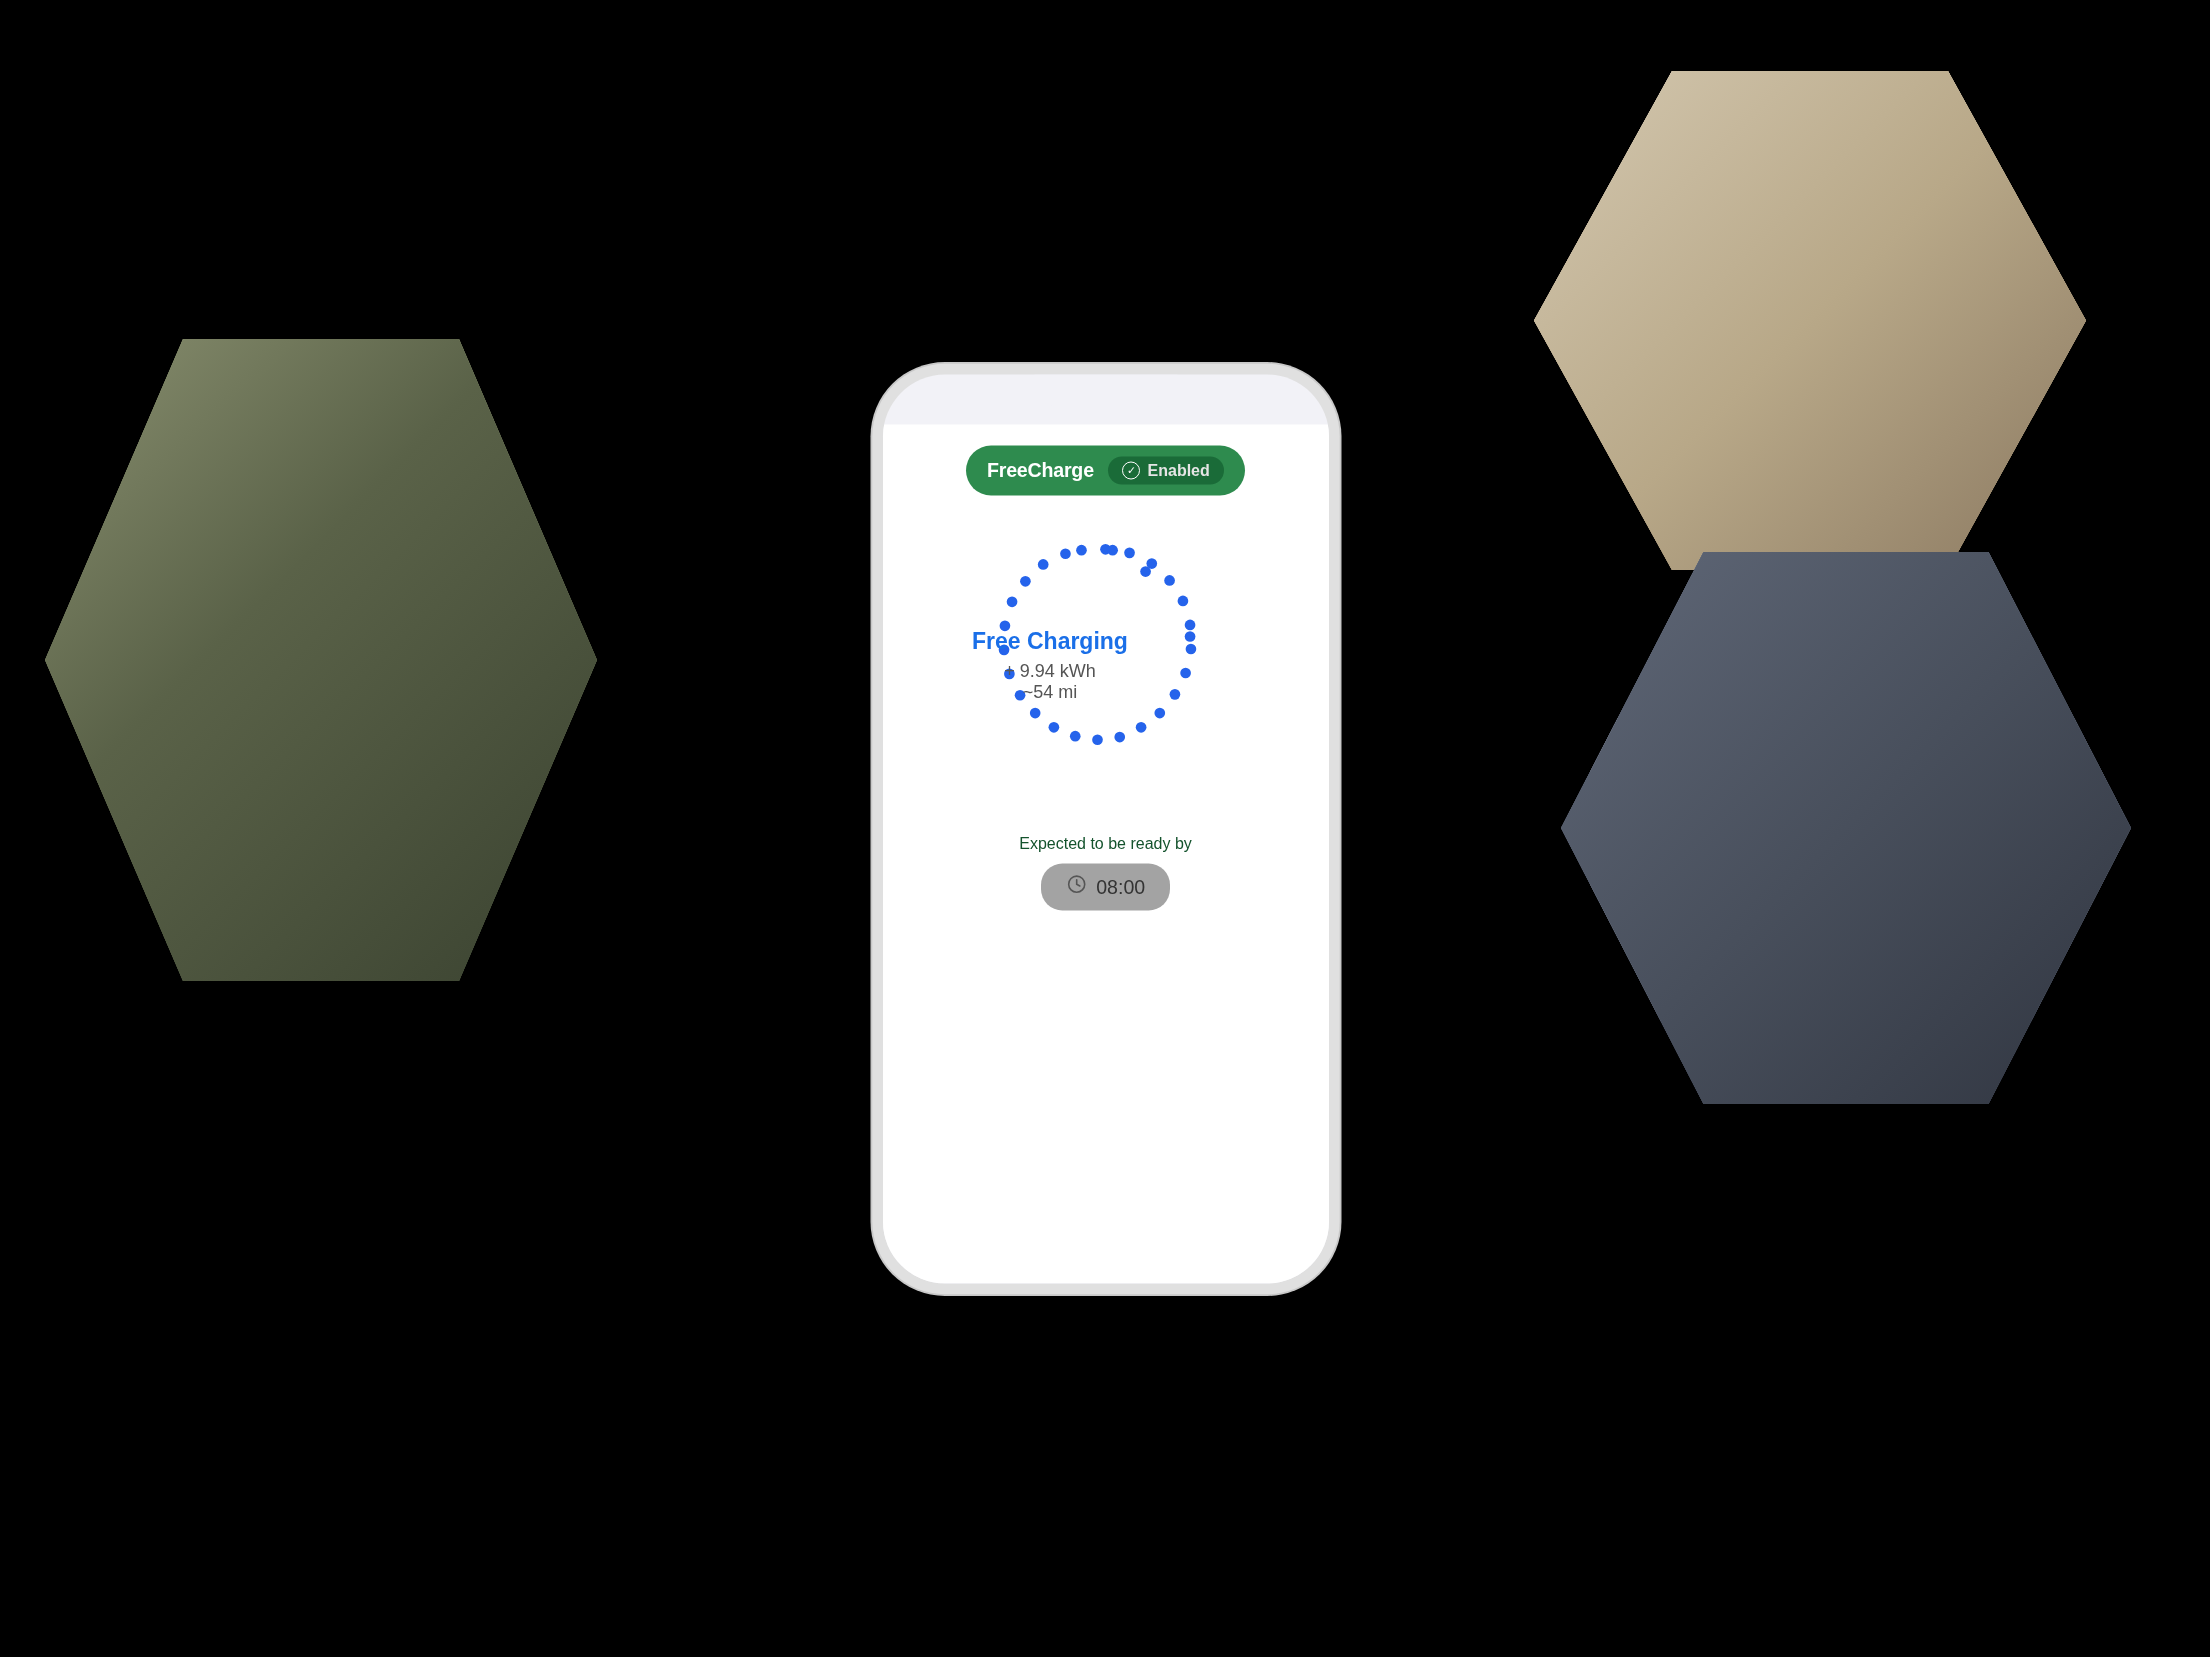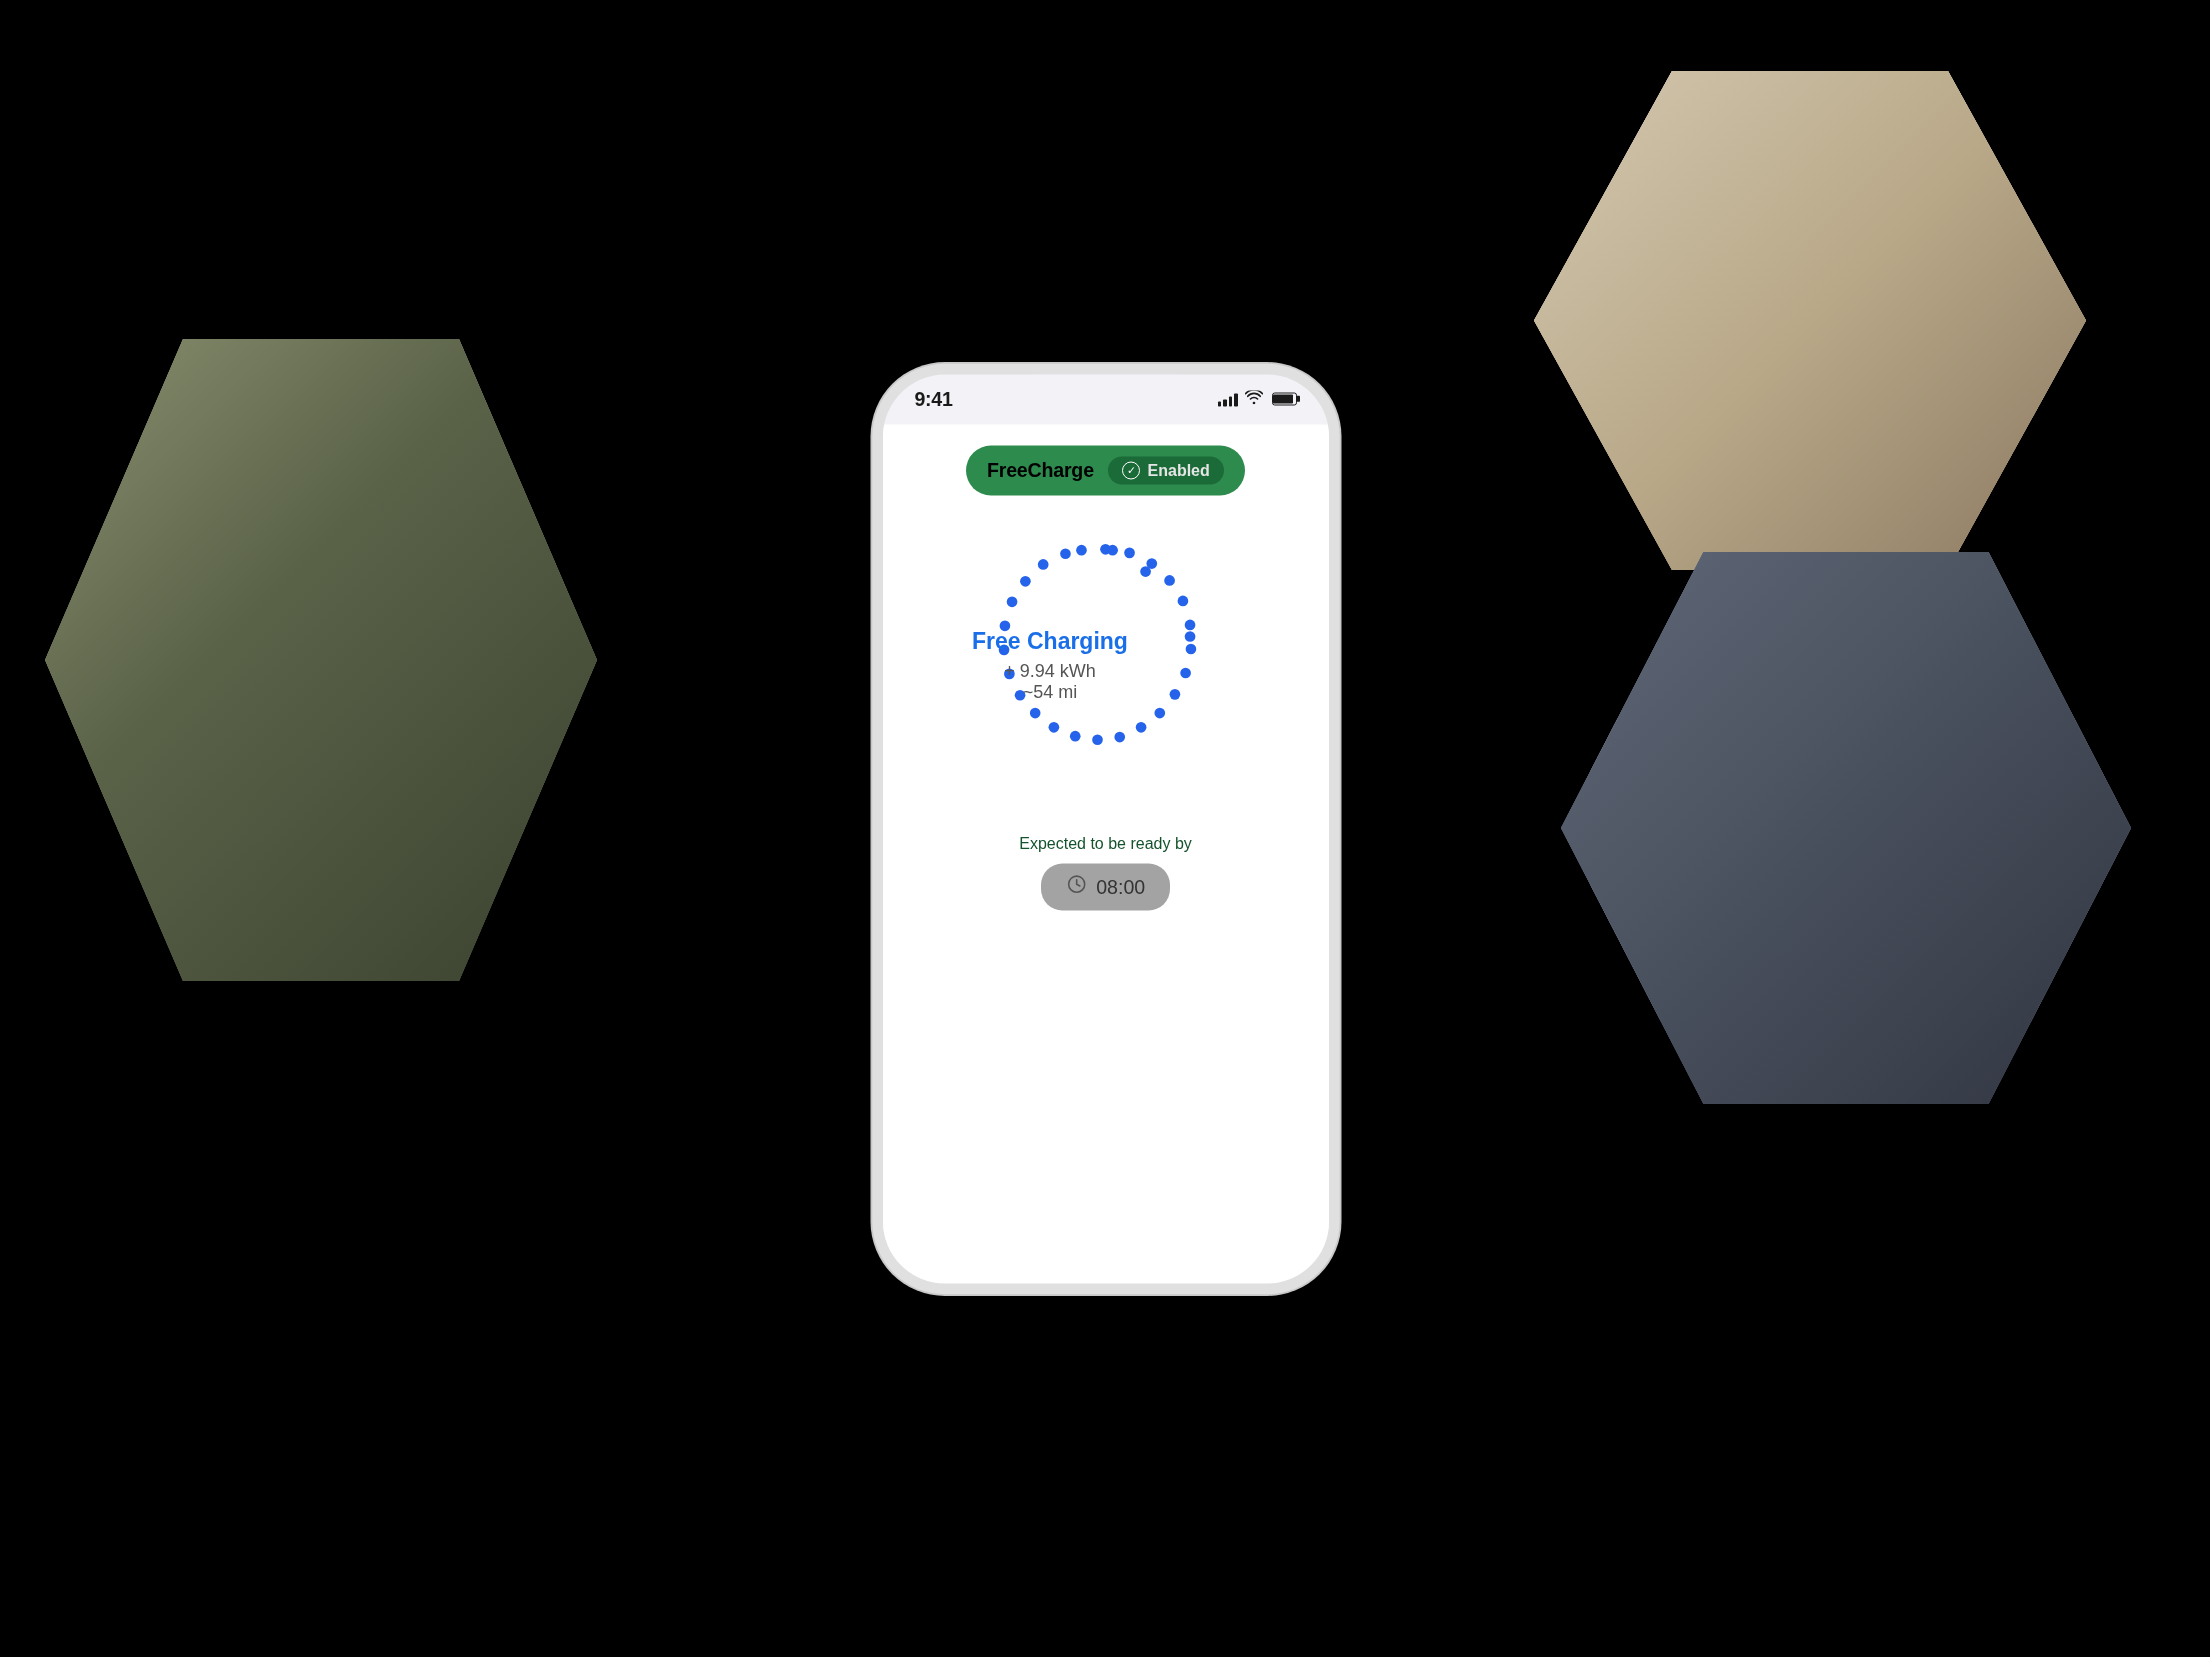--- a/index.html
+++ b/index.html
@@ -264,21 +264,21 @@
     .freecharge-badge {
       display: flex;
       align-items: center;
       background: #2e8b4e;
       border-radius: 36px;
       padding: 10.7px 21.4px;
       gap: 14.3px;
     }
 
     .freecharge-text {
-      color: #000000;
+      color: #ffffff;
       font-size: 19.6px;
       font-weight: 700;
       letter-spacing: -0.2px;
     }
 
     .enabled-pill {
       display: flex;
       align-items: center;
       background: #1a6b38;
       border-radius: 18px;
@@ -526,42 +526,20 @@
       </div>
     </div>
   </div>
 
 </div>
 
 <div class="phone-wrapper">
   <div class="phone">
     <div class="phone-notch"></div>
 
-    <div class="status-bar">
-      <span class="status-time">9:41</span>
-      <div class="status-icons">
-        <div class="signal-bars">
-          <div class="signal-bar" style="height:4.5px;"></div>
-          <div class="signal-bar" style="height:7.1px;"></div>
-          <div class="signal-bar" style="height:9.8px;"></div>
-          <div class="signal-bar" style="height:12.5px;"></div>
-        </div>
-        <span class="wifi-icon">
-          <svg width="18" height="14.3" viewBox="0 0 20 16">
-            <path d="M10 12.5a1.5 1.5 0 1 1 0 3 1.5 1.5 0 0 1 0-3z" fill="#1a1a1a"></path>
-            <path d="M6 9.5a5.5 5.5 0 0 1 8 0" stroke="#1a1a1a" stroke-width="1.8" fill="none" stroke-linecap="round"></path>
-            <path d="M3 6.5a9 9 0 0 1 14 0" stroke="#1a1a1a" stroke-width="1.8" fill="none" stroke-linecap="round"></path>
-            <path d="M0.5 3.5a13 13 0 0 1 19 0" stroke="#1a1a1a" stroke-width="1.8" fill="none" stroke-linecap="round"></path>
-          </svg>
-        </span>
-        <div class="battery-icon">
-          <div class="battery-fill"></div>
-        </div>
-      </div>
-    </div>
 
     <div class="app-content">
 
 
       <div class="freecharge-section">
         <div class="freecharge-badge">
           <span class="freecharge-text">FreeCharge</span>
           <div class="enabled-pill">
             <div class="check-circle">✓</div>
             <span class="enabled-text">Enabled</span>

